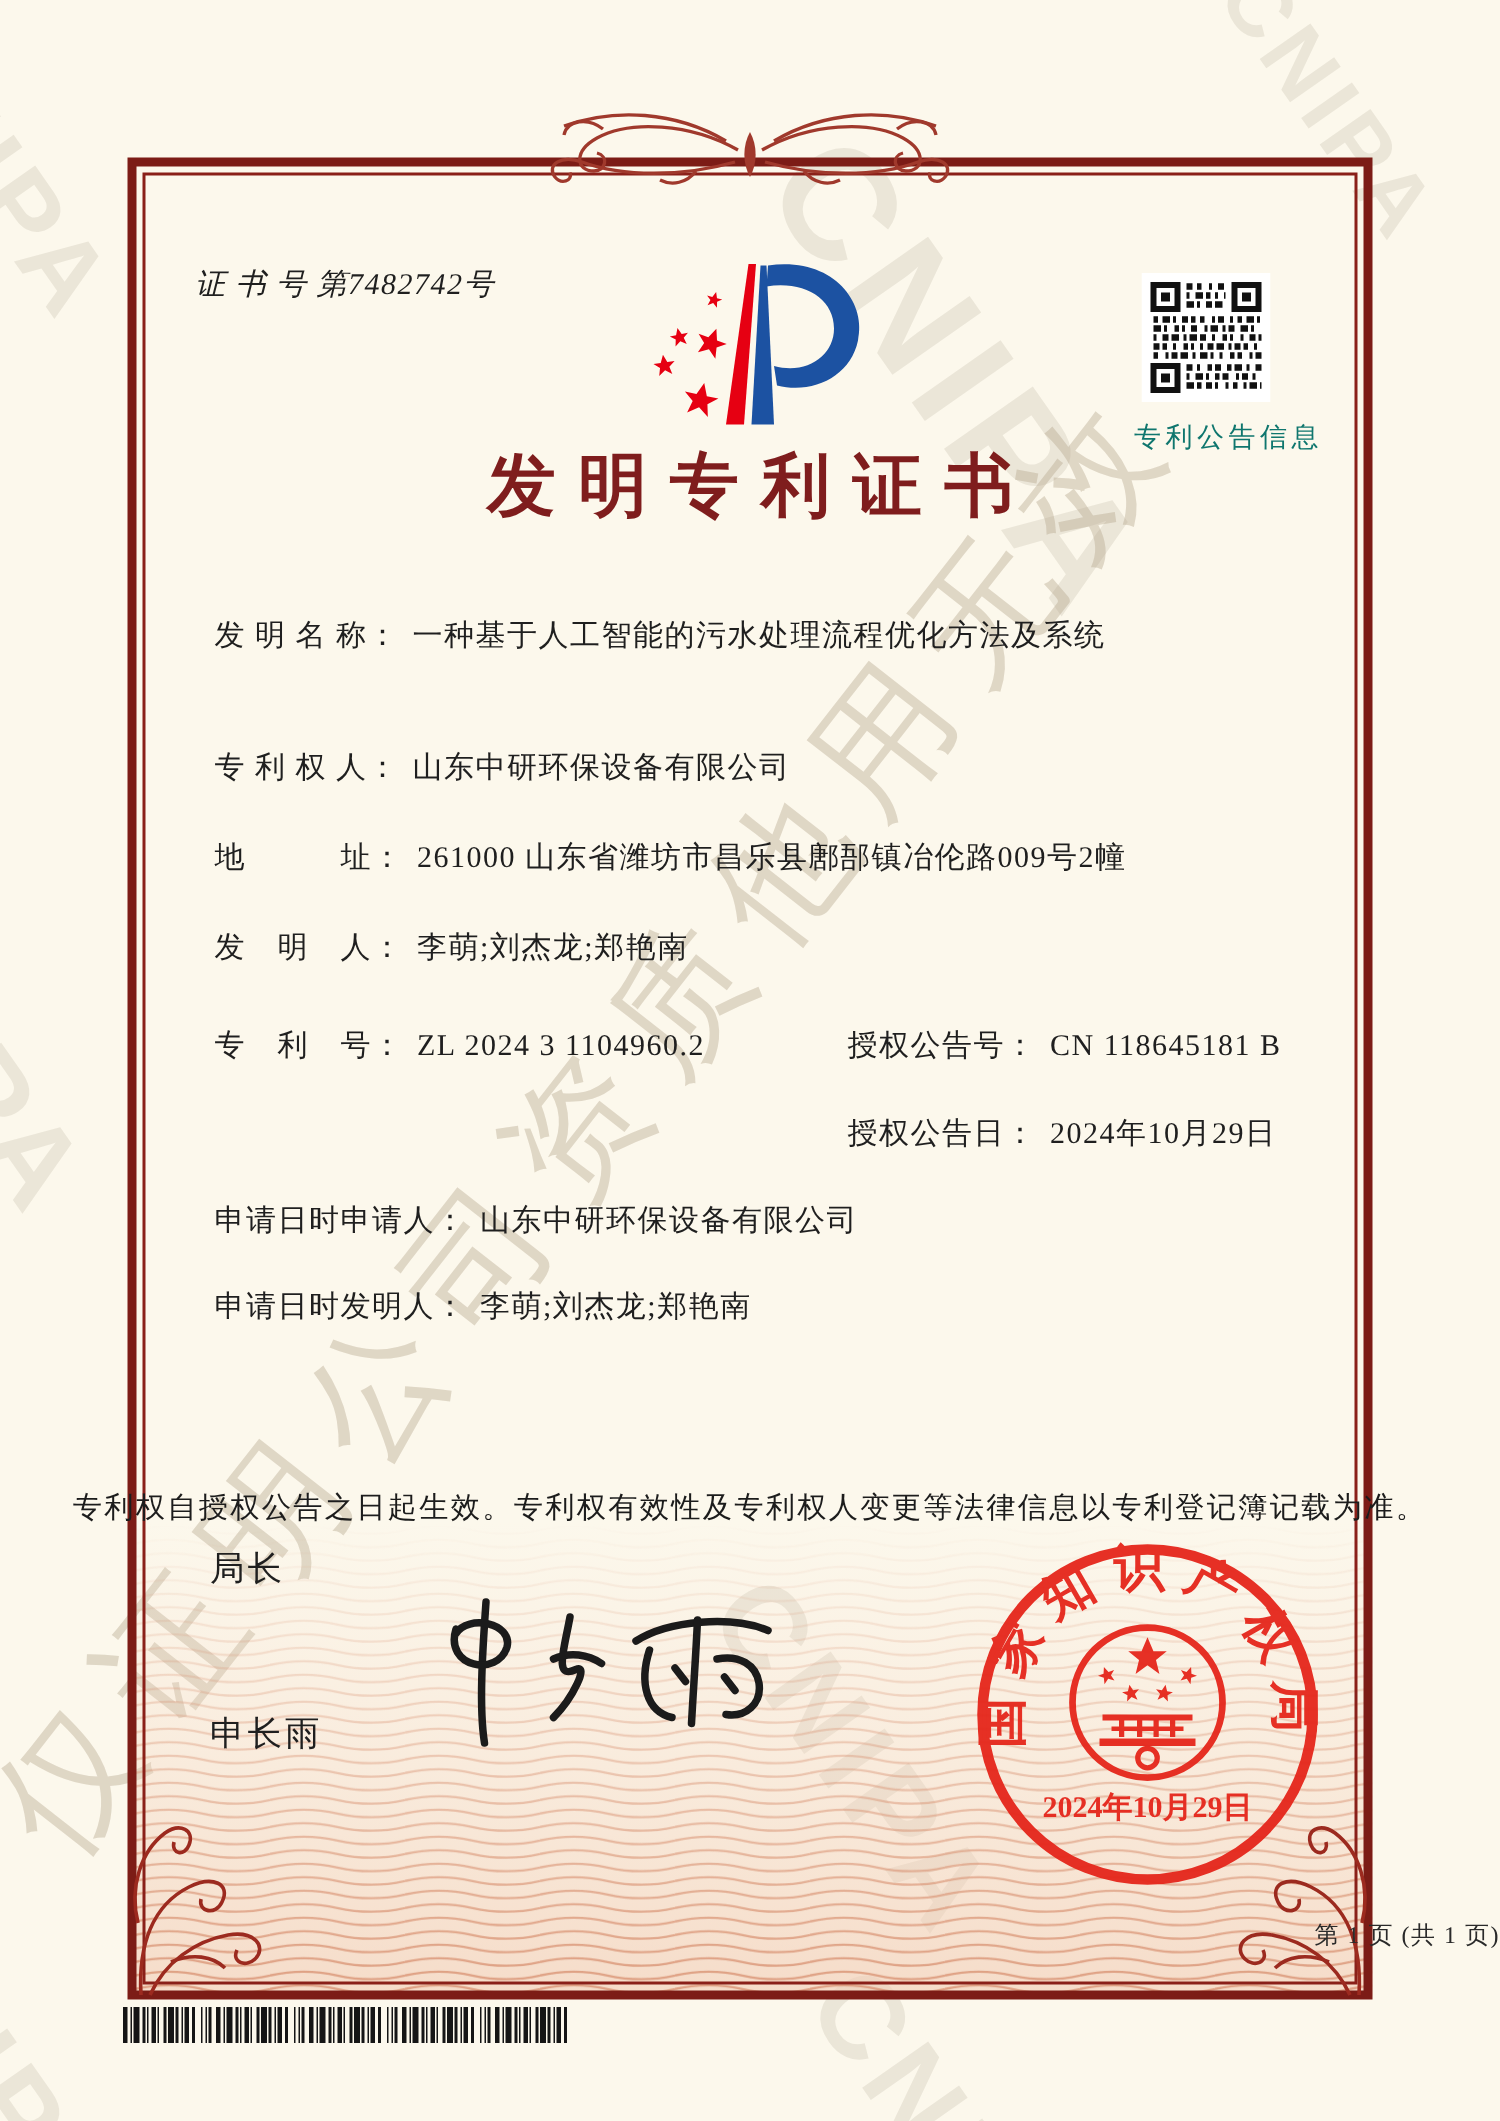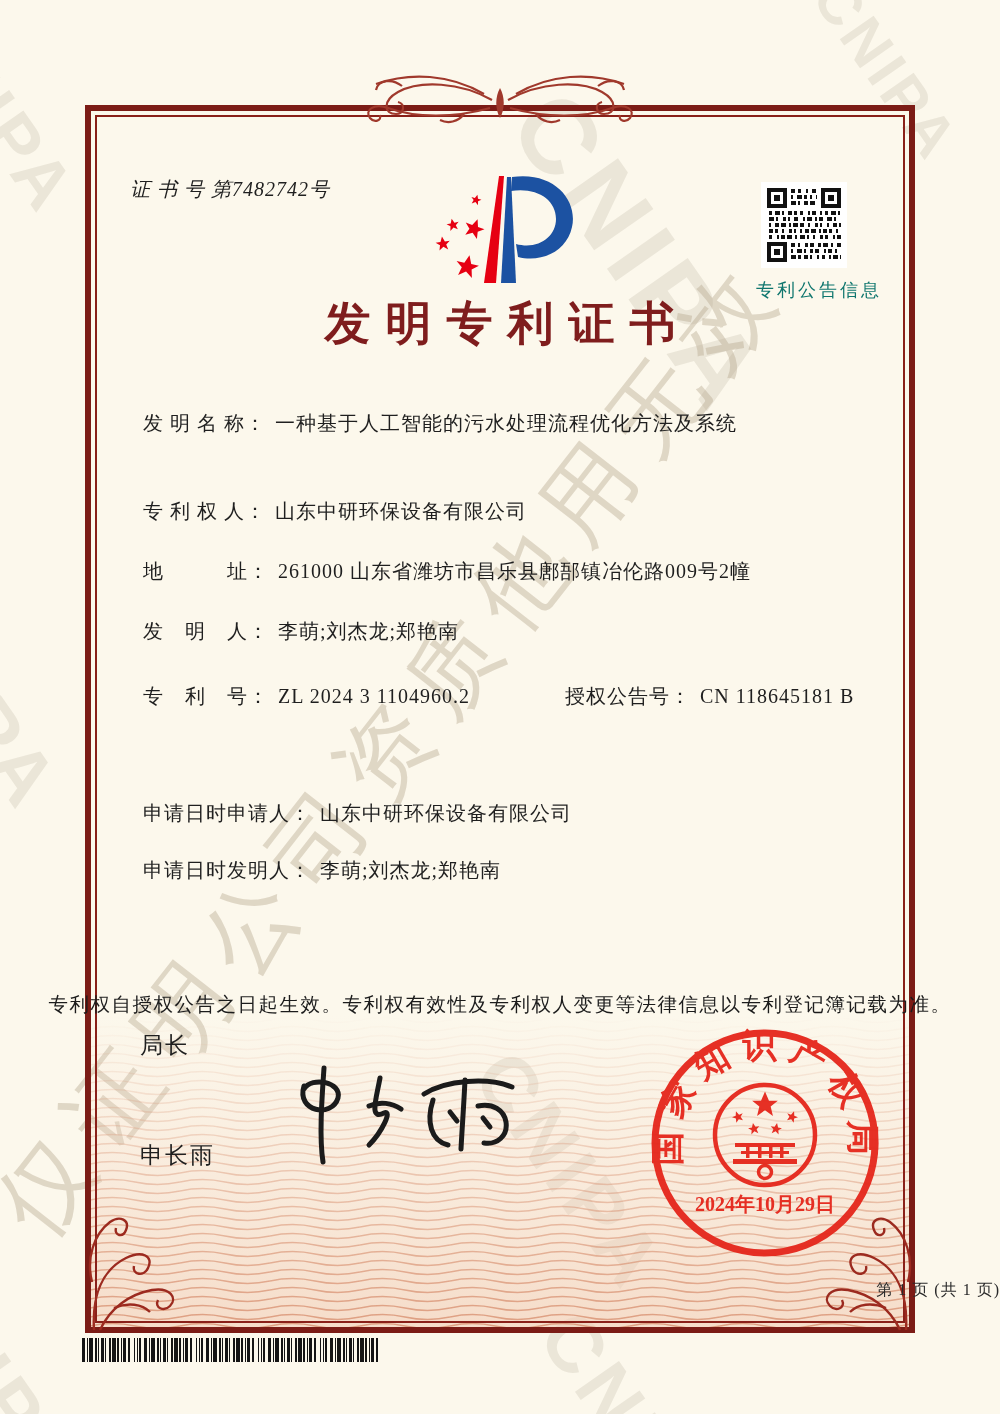--- a/index.html
+++ b/index.html
@@ -167,20 +167,23 @@
   </div>
   <div class="row" style="top:618px">
     <span class="lbl">发　明　人：</span><span class="val">李萌;刘杰龙;郑艳南</span>
   </div>
   <div class="row" style="top:683px">
     <span class="lbl">专　利　号：</span><span class="val">ZL 2024 3 1104960.2</span>
   </div>
   <div class="row row2" style="top:683px">
     <span class="lbl">授权公告号：</span><span class="val">CN 118645181 B</span>
   </div>
+  <div class="row row2" style="top:742px">
+    <span class="lbl">授权公告日：</span><span class="val">2024年10月29日</span>
+  </div>
   <div class="row" style="top:800px">
     <span class="lbl">申请日时申请人：</span><span class="val">山东中研环保设备有限公司</span>
   </div>
   <div class="row" style="top:857px">
     <span class="lbl">申请日时发明人：</span><span class="val">李萌;刘杰龙;郑艳南</span>
   </div>
 
   <div class="stmt" style="top:991px">专利权自授权公告之日起生效。专利权有效性及专利权人变更等法律信息以专利登记簿记载为准。</div>
 
   <div class="role">局长</div>

